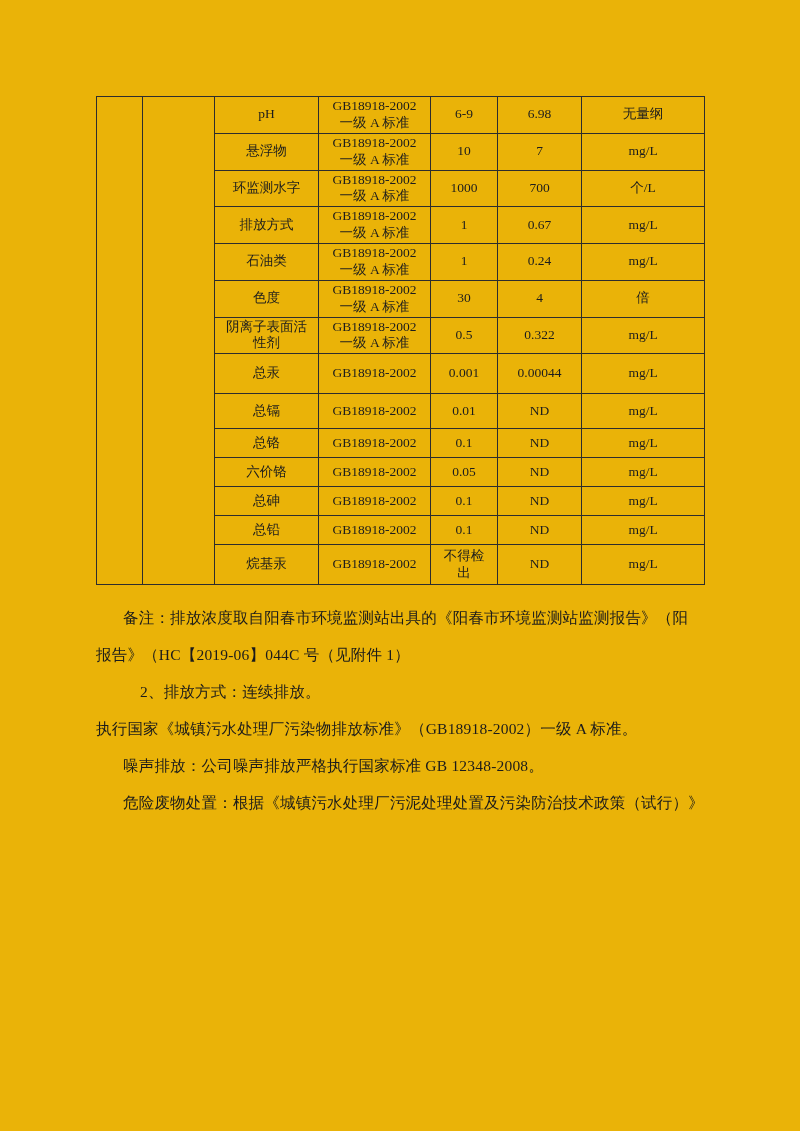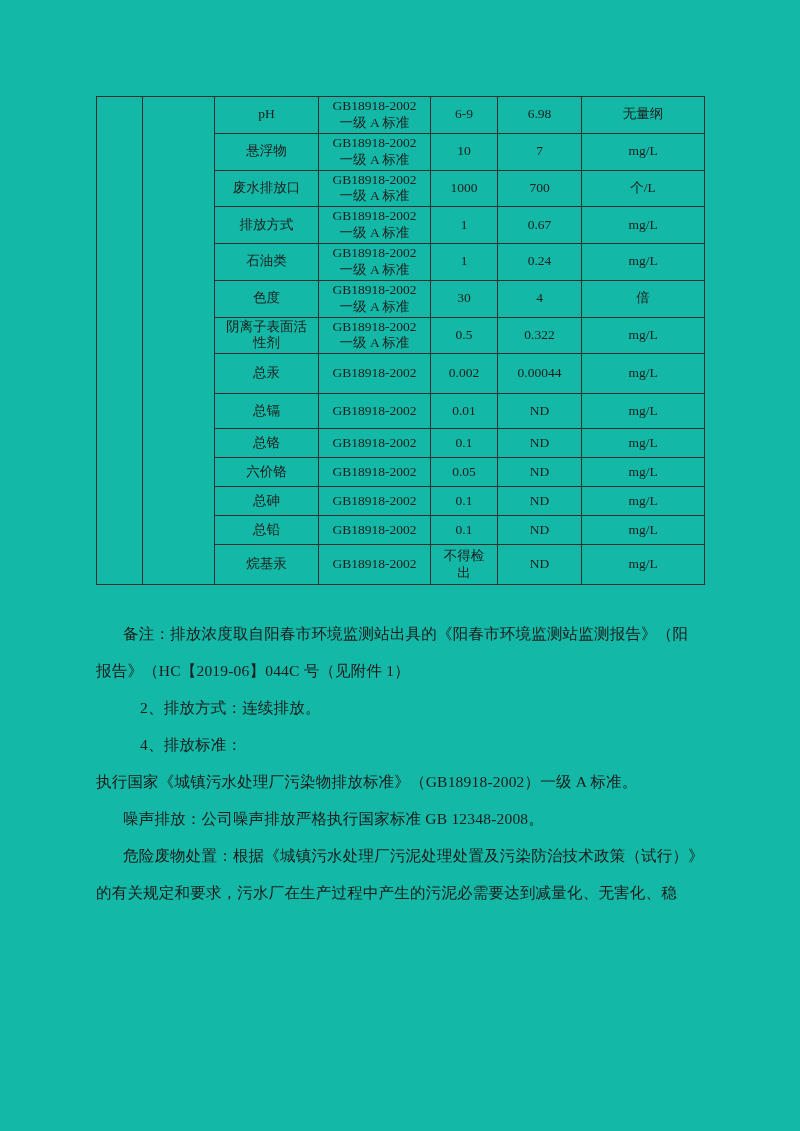--- a/index.html
+++ b/index.html
@@ -4,21 +4,21 @@
 <style>
   html, body {
     margin: 0;
     padding: 0;
     background: #ffffff;
   }
   .page {
     position: relative;
     width: 800px;
     height: 1131px;
-    background: #14b8a6;
+    background: #eab308;
     color: #1d1d1d;
     font-family: "Liberation Serif", "DejaVu Serif", serif;
     overflow: hidden;
   }
 
   
   .data-table {
     position: absolute;
     left: 96px;
     top: 96px;
@@ -42,21 +42,21 @@
   .data-table tr:nth-child(10),
   .data-table tr:nth-child(11),
   .data-table tr:nth-child(12),
   .data-table tr:nth-child(13) { height: 29px; }
   .data-table tr:nth-child(14) { height: 40px; margin-top: 33px; }
 
   
   .body-text {
     position: absolute;
     left: 96px;
-    top: 616px;
+    top: 600px;
     width: 616px;
   }
   .line {
     height: 37px;
     display: flex;
     align-items: center;
     font-size: 15.5px;
     letter-spacing: 0.2px;
     white-space: pre;
     color: #1b1b1b;
@@ -93,21 +93,21 @@
         </tr>
         <tr>
           <td>悬浮物</td>
           <td>GB18918-2002
 一级 A 标准</td>
           <td>10</td>
           <td>7</td>
           <td>mg/L</td>
         </tr>
         <tr>
-          <td>废水排放口</td>
+          <td>环监测水字</td>
           <td>GB18918-2002
 一级 A 标准</td>
           <td>1000</td>
           <td>700</td>
           <td>个/L</td>
         </tr>
         <tr>
           <td>排放方式</td>
           <td>GB18918-2002
 一级 A 标准</td>
@@ -136,21 +136,21 @@
 性剂</td>
           <td>GB18918-2002
 一级 A 标准</td>
           <td>0.5</td>
           <td>0.322</td>
           <td>mg/L</td>
         </tr>
         <tr>
           <td>总汞</td>
           <td>GB18918-2002</td>
-          <td>0.002</td>
+          <td>0.001</td>
           <td>0.00044</td>
           <td>mg/L</td>
         </tr>
         <tr>
           <td>总镉</td>
           <td>GB18918-2002</td>
           <td>0.01</td>
           <td>ND</td>
           <td>mg/L</td>
         </tr>
@@ -190,20 +190,18 @@
           <td>ND</td>
           <td>mg/L</td>
         </tr>
       </tbody>
   </table>
 
   <div class="body-text" id="body-text">
       <div class="line indent-para">备注：排放浓度取自阳春市环境监测站出具的《阳春市环境监测站监测报告》（阳</div>
       <div class="line indent-none">报告》（HC【2019-06】044C 号（见附件 1）</div>
       <div class="line indent-item">2、排放方式：连续排放。</div>
-      <div class="line indent-item">4、排放标准：</div>
       <div class="line indent-none">执行国家《城镇污水处理厂污染物排放标准》（GB18918-2002）一级 A 标准。</div>
       <div class="line indent-para">噪声排放：公司噪声排放严格执行国家标准 GB 12348-2008。</div>
       <div class="line indent-para">危险废物处置：根据《城镇污水处理厂污泥处理处置及污染防治技术政策（试行）》</div>
-      <div class="line indent-none">的有关规定和要求，污水厂在生产过程中产生的污泥必需要达到减量化、无害化、稳</div>
     </div>
 
 </div>
 
 </body></html>

